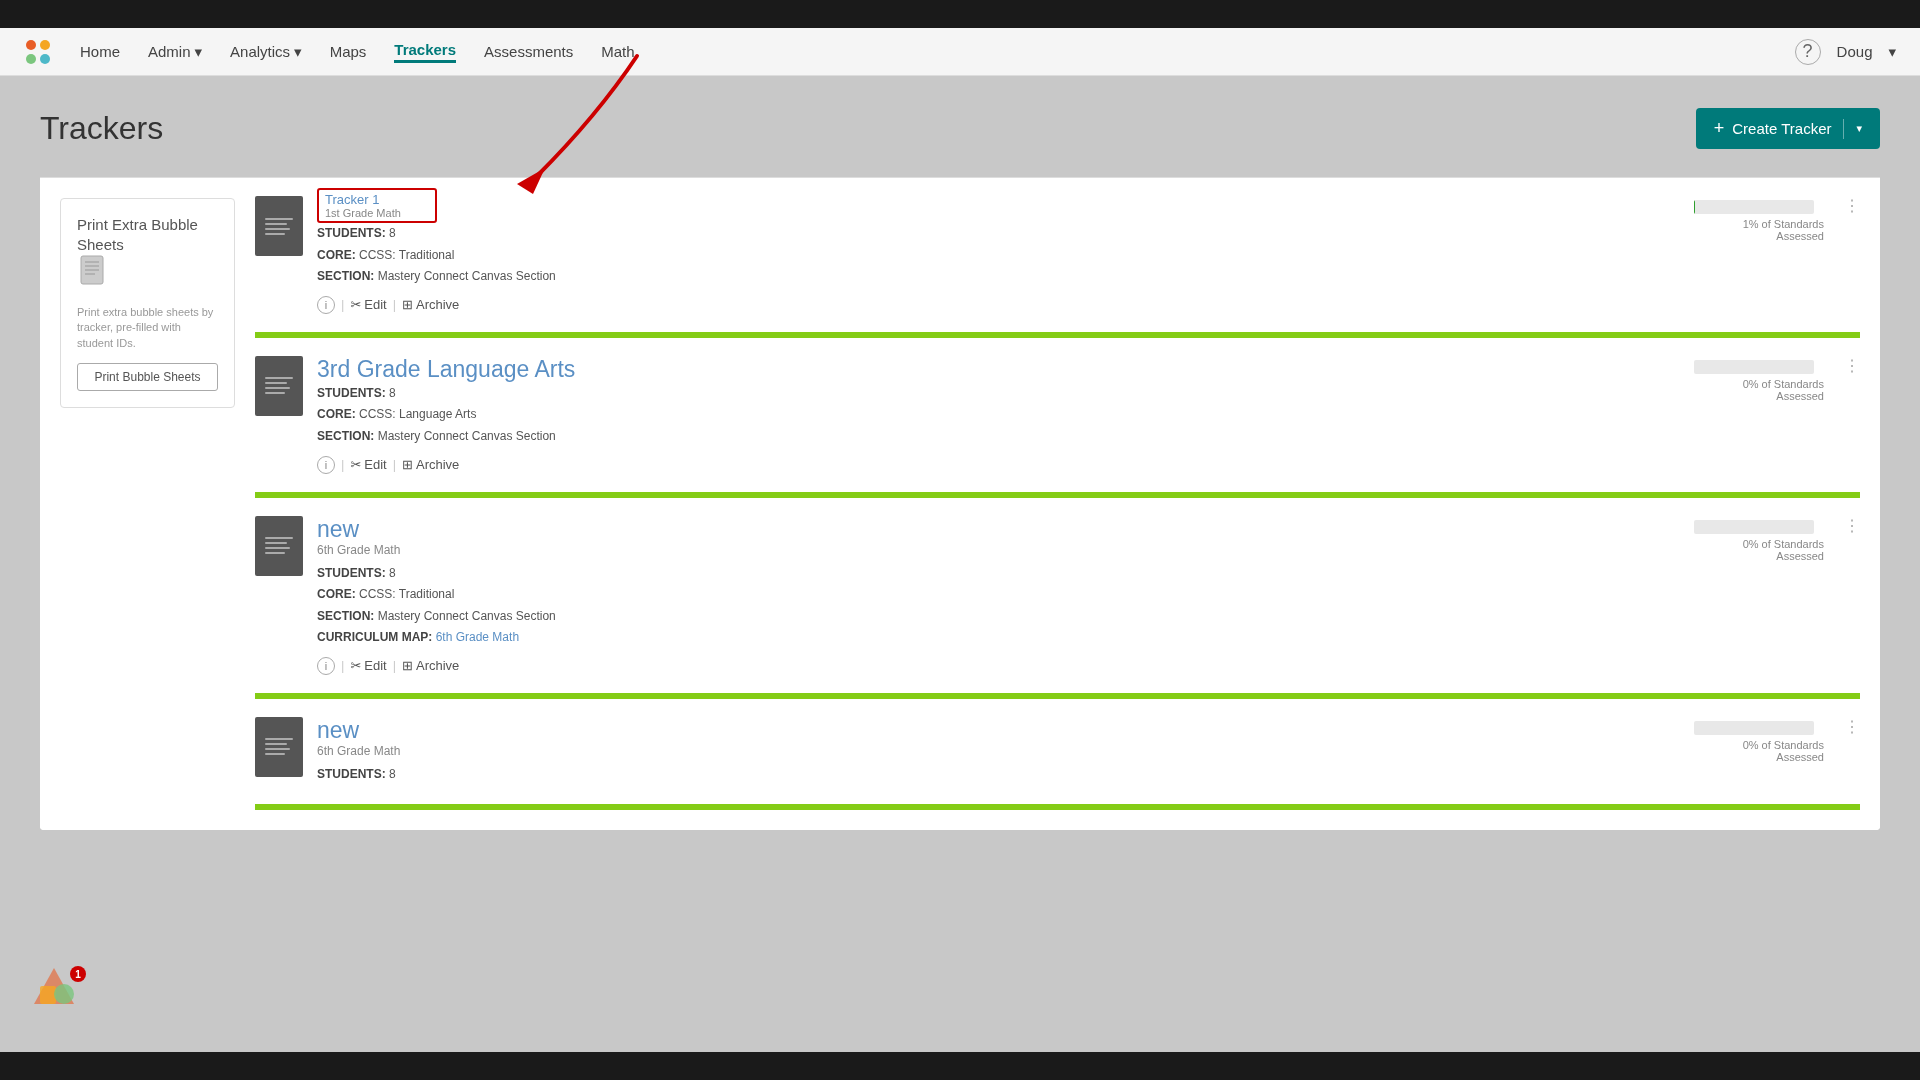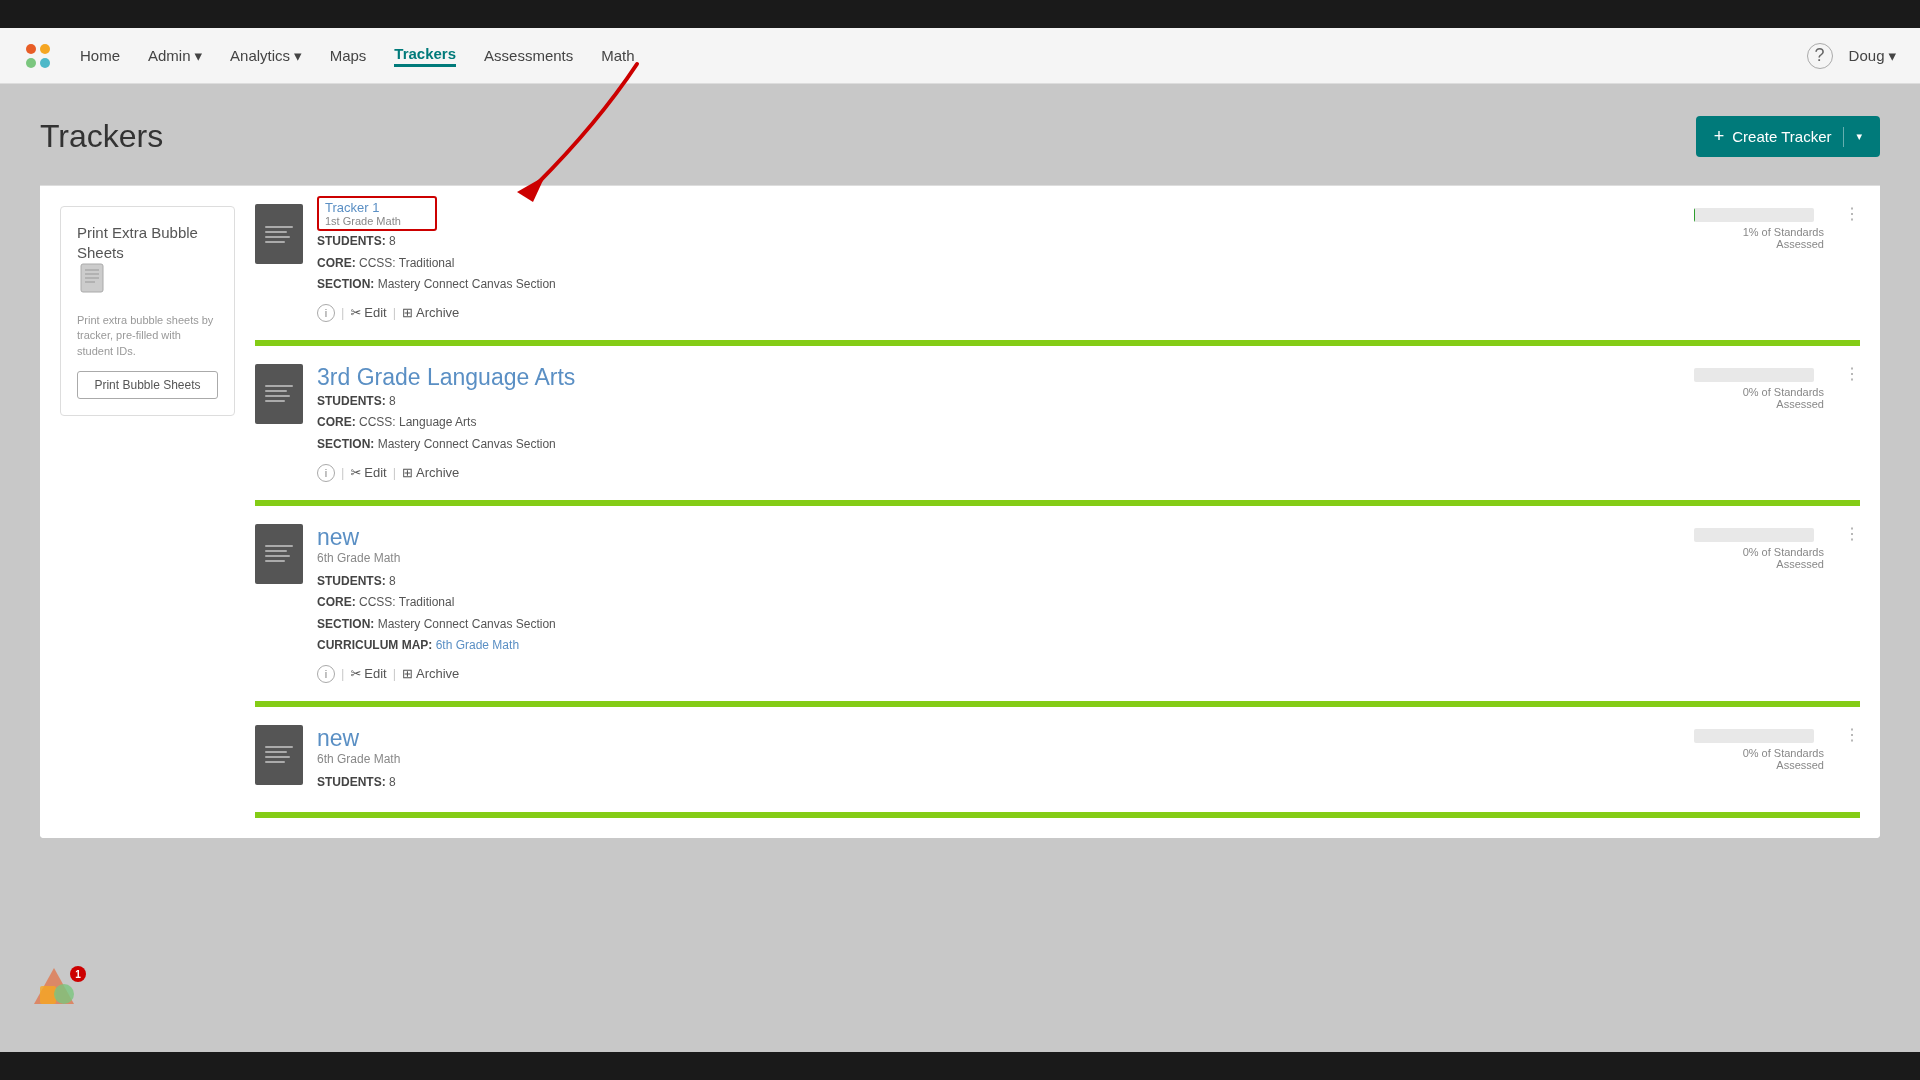--- a/index.html
+++ b/index.html
@@ -4,34 +4,34 @@
   <style>
     * { box-sizing: border-box; margin: 0; padding: 0; }
     body { font-family: -apple-system, BlinkMacSystemFont, 'Segoe UI', Arial, sans-serif; background: #c8c8c8; min-height: 1080px; }
 
     
     .top-bar { background: #1a1a1a; height: 28px; width: 100%; }
 
     
     .nav {
       background: #f5f5f5;
-      height: 56px;
+      height: 48px;
       display: flex;
       align-items: center;
       padding: 0 24px;
       border-bottom: 1px solid #ddd;
       justify-content: space-between;
     }
     .nav-left { display: flex; align-items: center; gap: 28px; }
     .nav-logo { display: flex; align-items: center; gap: 6px; }
     .nav-item { font-size: 15px; color: #444; cursor: pointer; text-decoration: none; display: flex; align-items: center; gap: 4px; }
     .nav-item.active { color: #007a7a; border-bottom: 3px solid #007a7a; padding-bottom: 2px; font-weight: 600; }
     .nav-right { display: flex; align-items: center; gap: 16px; }
     .nav-help { font-size: 18px; color: #666; cursor: pointer; border: 1px solid #aaa; border-radius: 50%; width: 26px; height: 26px; display: flex; align-items: center; justify-content: center; }
-    .nav-user { display: flex; align-items: center; gap: 4px; font-size: 15px; color: #444; cursor: pointer; }
+    .nav-user { display: flex; align-items: center; gap: 16px; font-size: 15px; color: #444; cursor: pointer; }
 
     
     .main { background: #c8c8c8; padding: 32px 40px; min-height: calc(1080px - 88px); }
 
     
     .page-header { display: flex; align-items: center; justify-content: space-between; margin-bottom: 28px; }
     .page-title { font-size: 32px; font-weight: 400; color: #333; }
     .create-btn {
       background: #007a7a;
       color: white;

